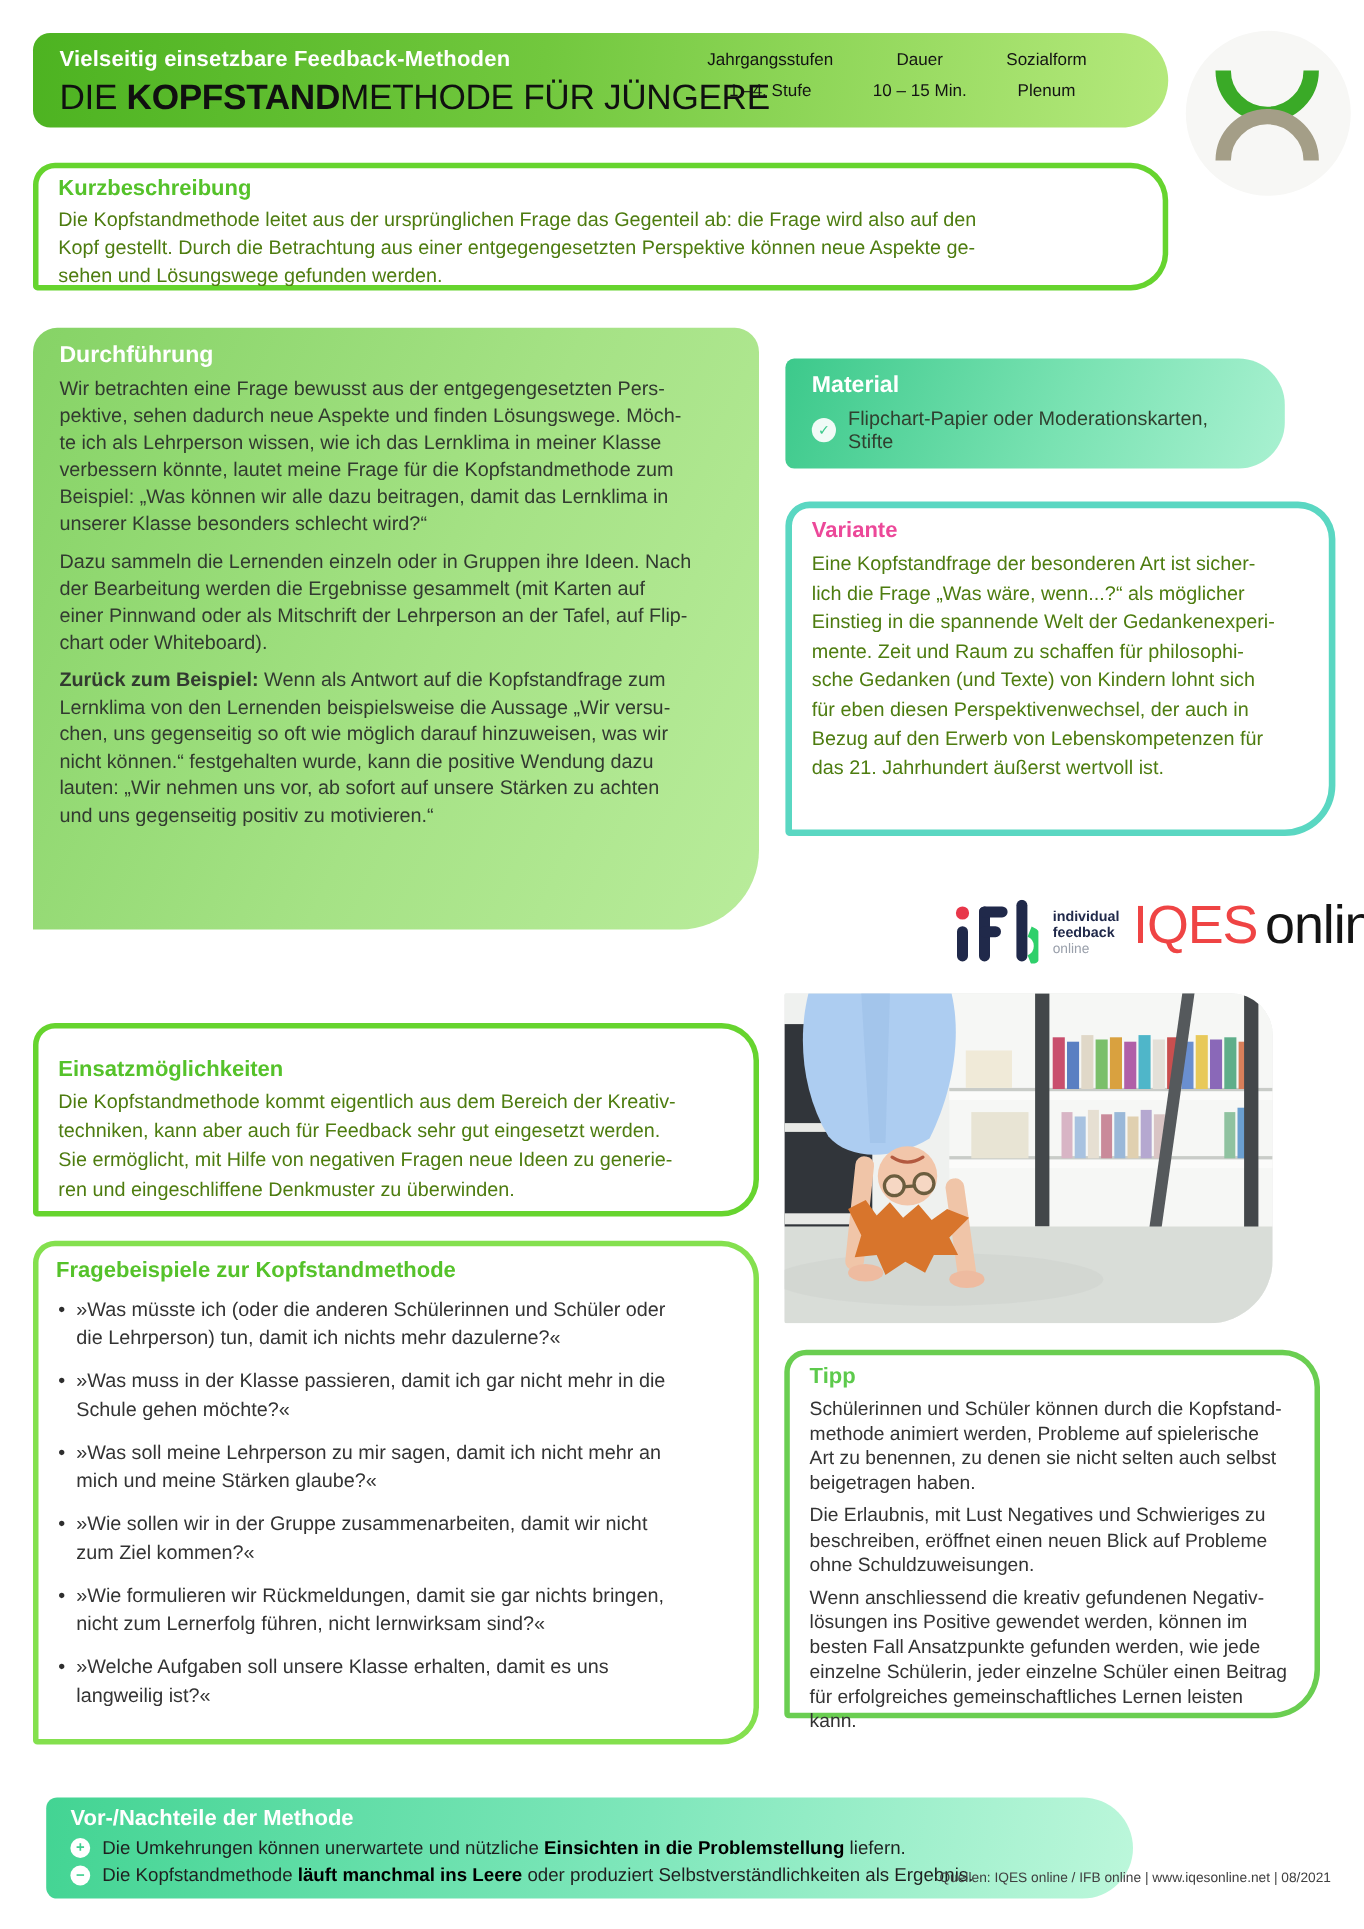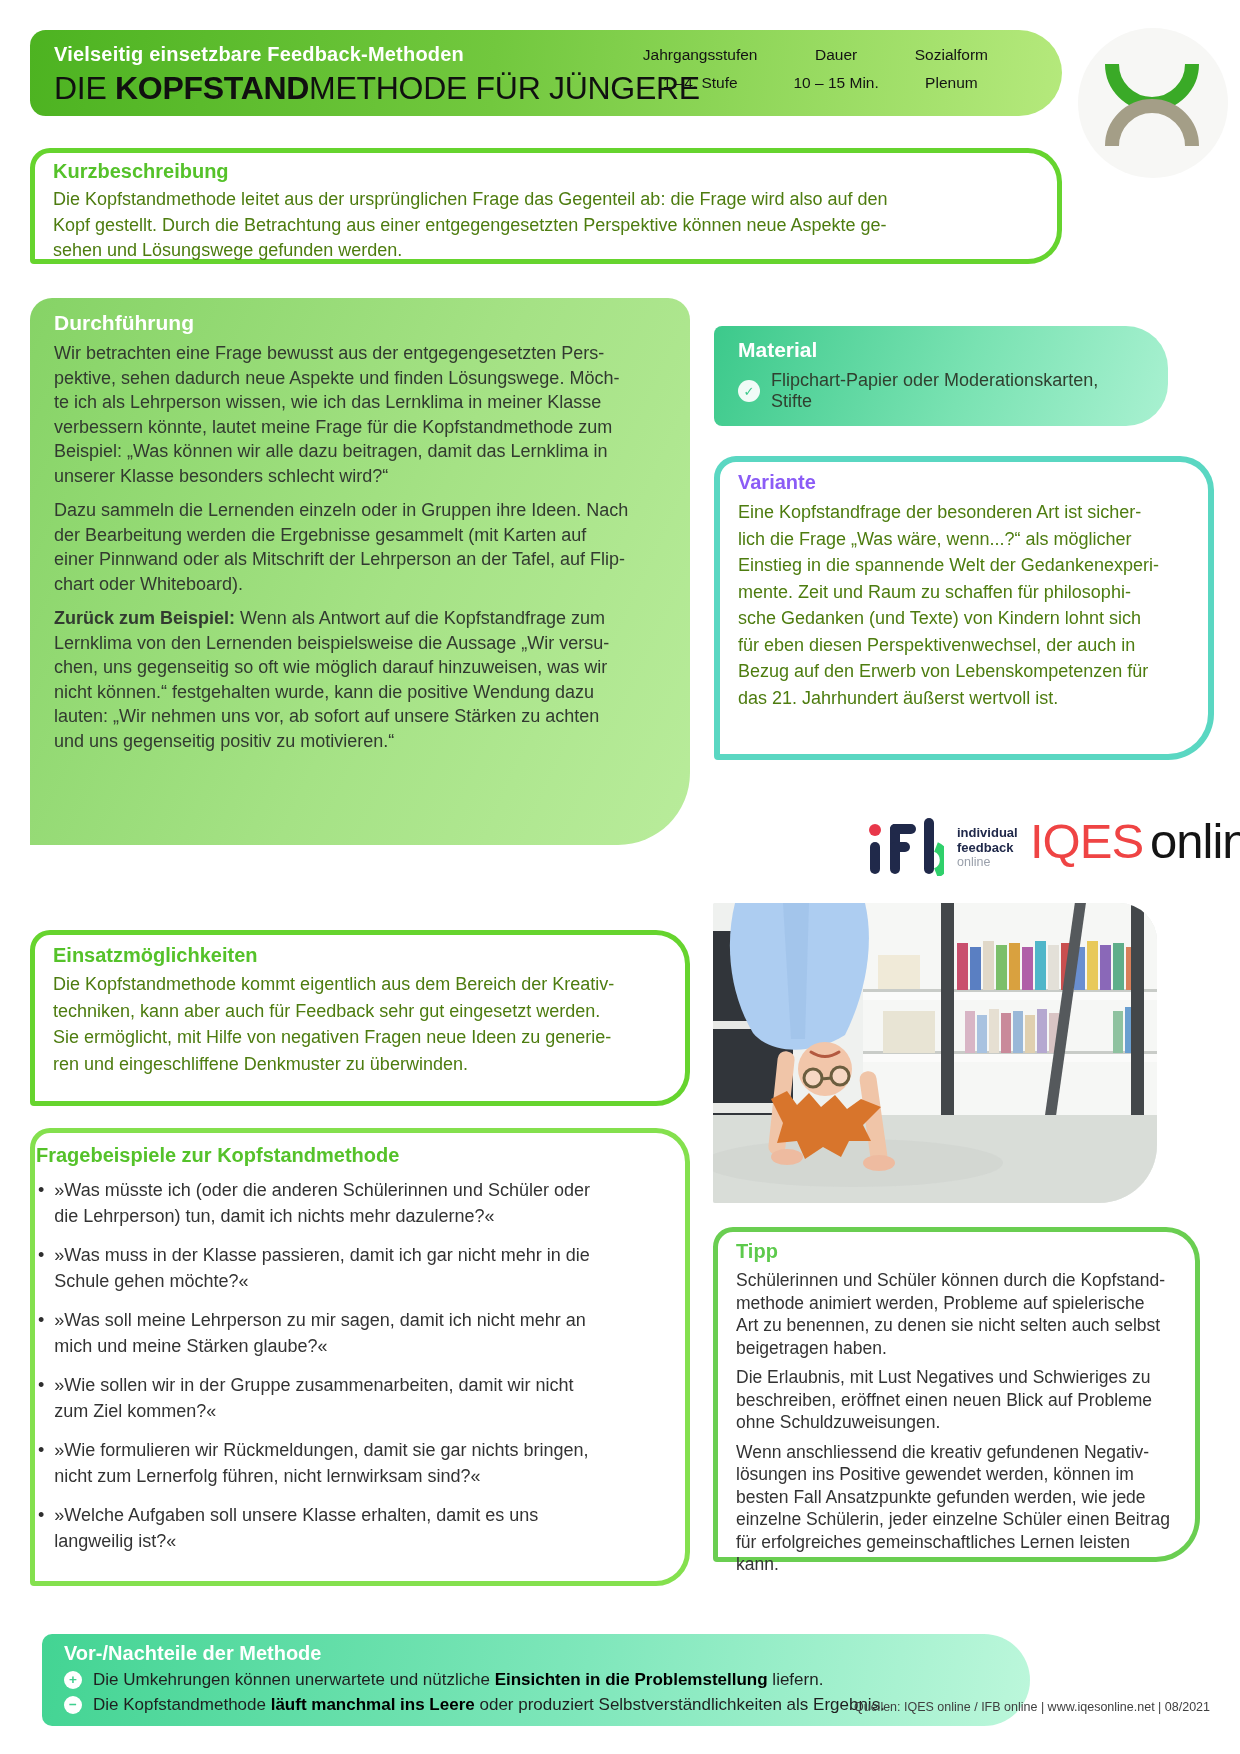--- a/index.html
+++ b/index.html
@@ -18,28 +18,28 @@
   .meta-col{text-align:center;color:#131313;font-size:15.5px;line-height:1.2;}
   .meta-col .lbl{margin-bottom:9px;}
   
   .badge{position:absolute;left:1078px;top:28px;width:150px;height:150px;border-radius:50%;
     background:#f7f7f5;display:flex;align-items:center;justify-content:center;}
 
   
   .obox{position:absolute;background:#fff;box-sizing:border-box;}
   .green-border{border:5px solid #66d42e;border-radius:20px 34px 34px 4px;}
   .h-green{font-size:20px;font-weight:bold;color:#55c22a;margin:0 0 4px 0;}
-  .h-teal{font-size:20px;font-weight:bold;color:#8b5cf6;margin:0 0 5px 0;}
+  .h-teal{font-size:20px;font-weight:bold;color:#ec4899;margin:0 0 5px 0;}
   .h-tipp{font-size:20px;font-weight:bold;color:#5dca4c;margin:0 0 6px 0;}
   .h-white{font-size:21px;font-weight:bold;color:#ffffff;margin:0 0 6px 0;}
   .body-txt{font-size:18.5px;line-height:26px;color:#4d7c0f;}
 
   .kurz-box{left:30px;top:148px;width:1032px;height:116px;padding:7px 18px;}
-  .einsatz-box{left:30px;top:930px;width:660px;height:176px;padding:9px 18px;}
-  .frage-box{left:30px;top:1128px;width:660px;height:458px;padding:11px 1px;border-color:#84e04e;}
+  .einsatz-box{left:30px;top:930px;width:660px;height:176px;padding:26px 18px;}
+  .frage-box{left:30px;top:1128px;width:660px;height:458px;padding:11px 16px;border-color:#84e04e;}
 
   
   .durch-box{position:absolute;left:30px;top:298px;width:660px;height:547px;box-sizing:border-box;
     background:linear-gradient(115deg,#86d366 0%,#a5e285 55%,#b9ec9b 100%);
     border-radius:22px 22px 72px 0;padding:13px 22px 0 24px;}
   .durch-box p{margin:0 0 10px 0;font-size:18px;line-height:24.5px;color:#323a30;}
 
   
   .material-box{position:absolute;left:714px;top:326px;width:454px;height:100px;box-sizing:border-box;
     background:linear-gradient(110deg,#3cc98b 0%,#79e2b2 55%,#a9f1d1 100%);

